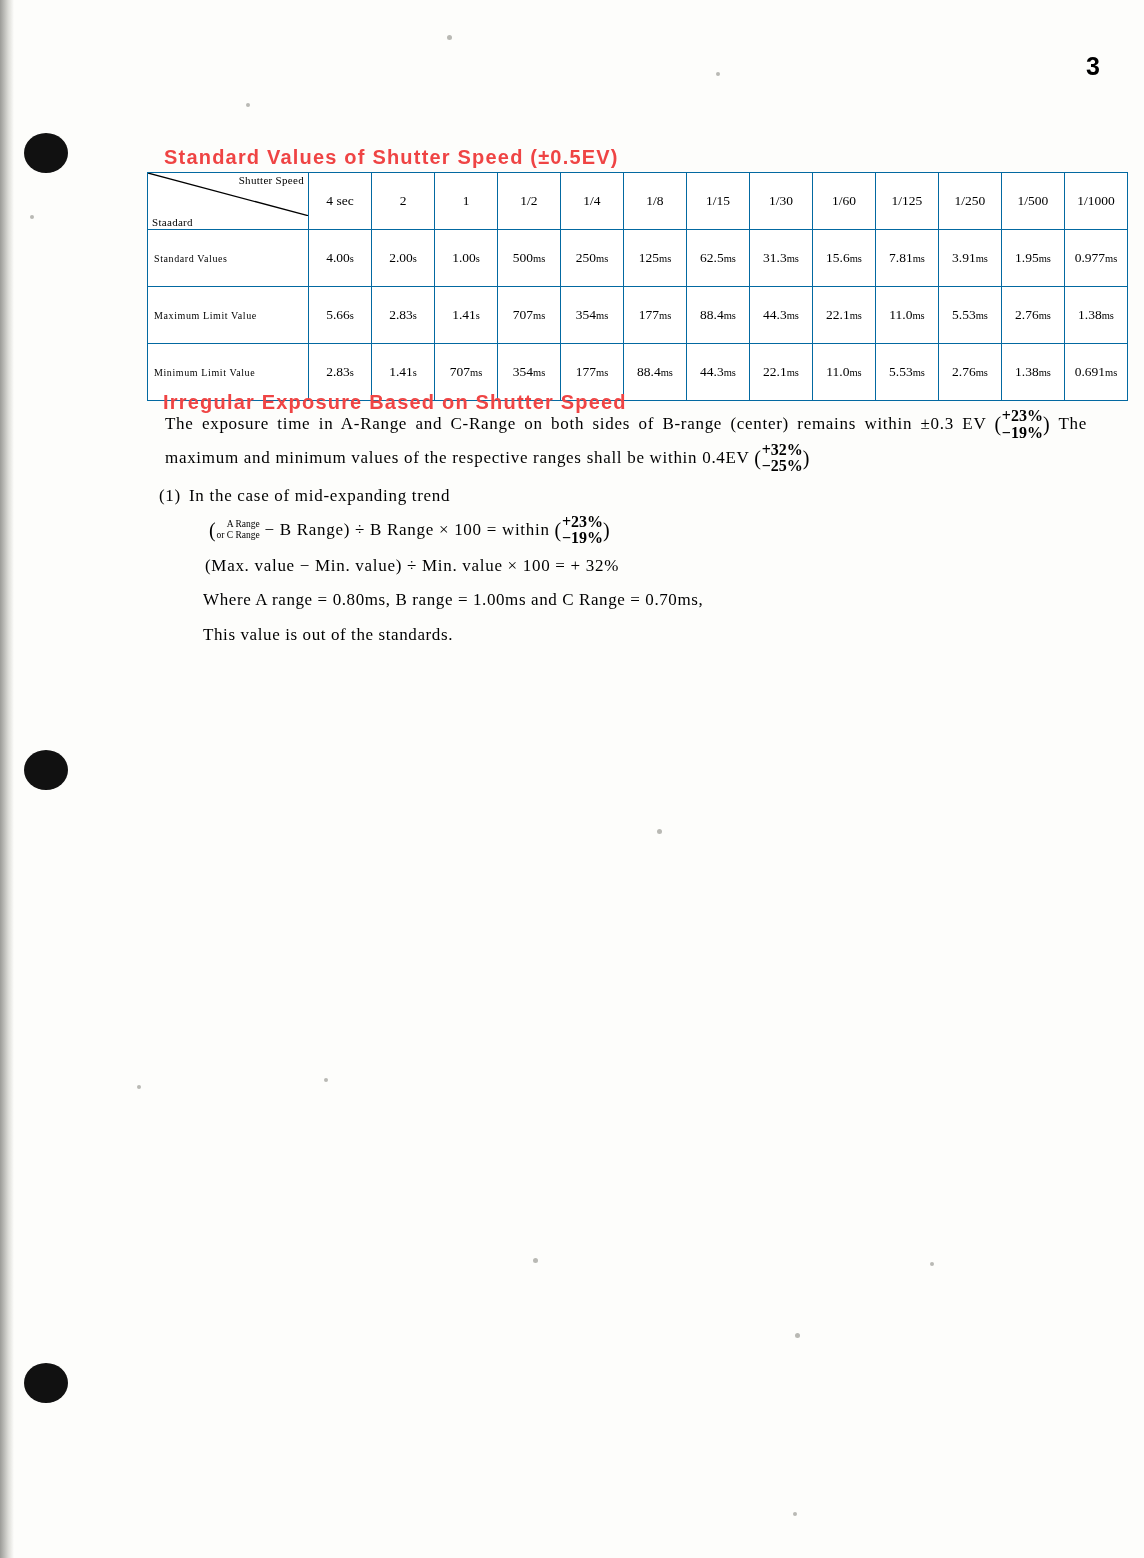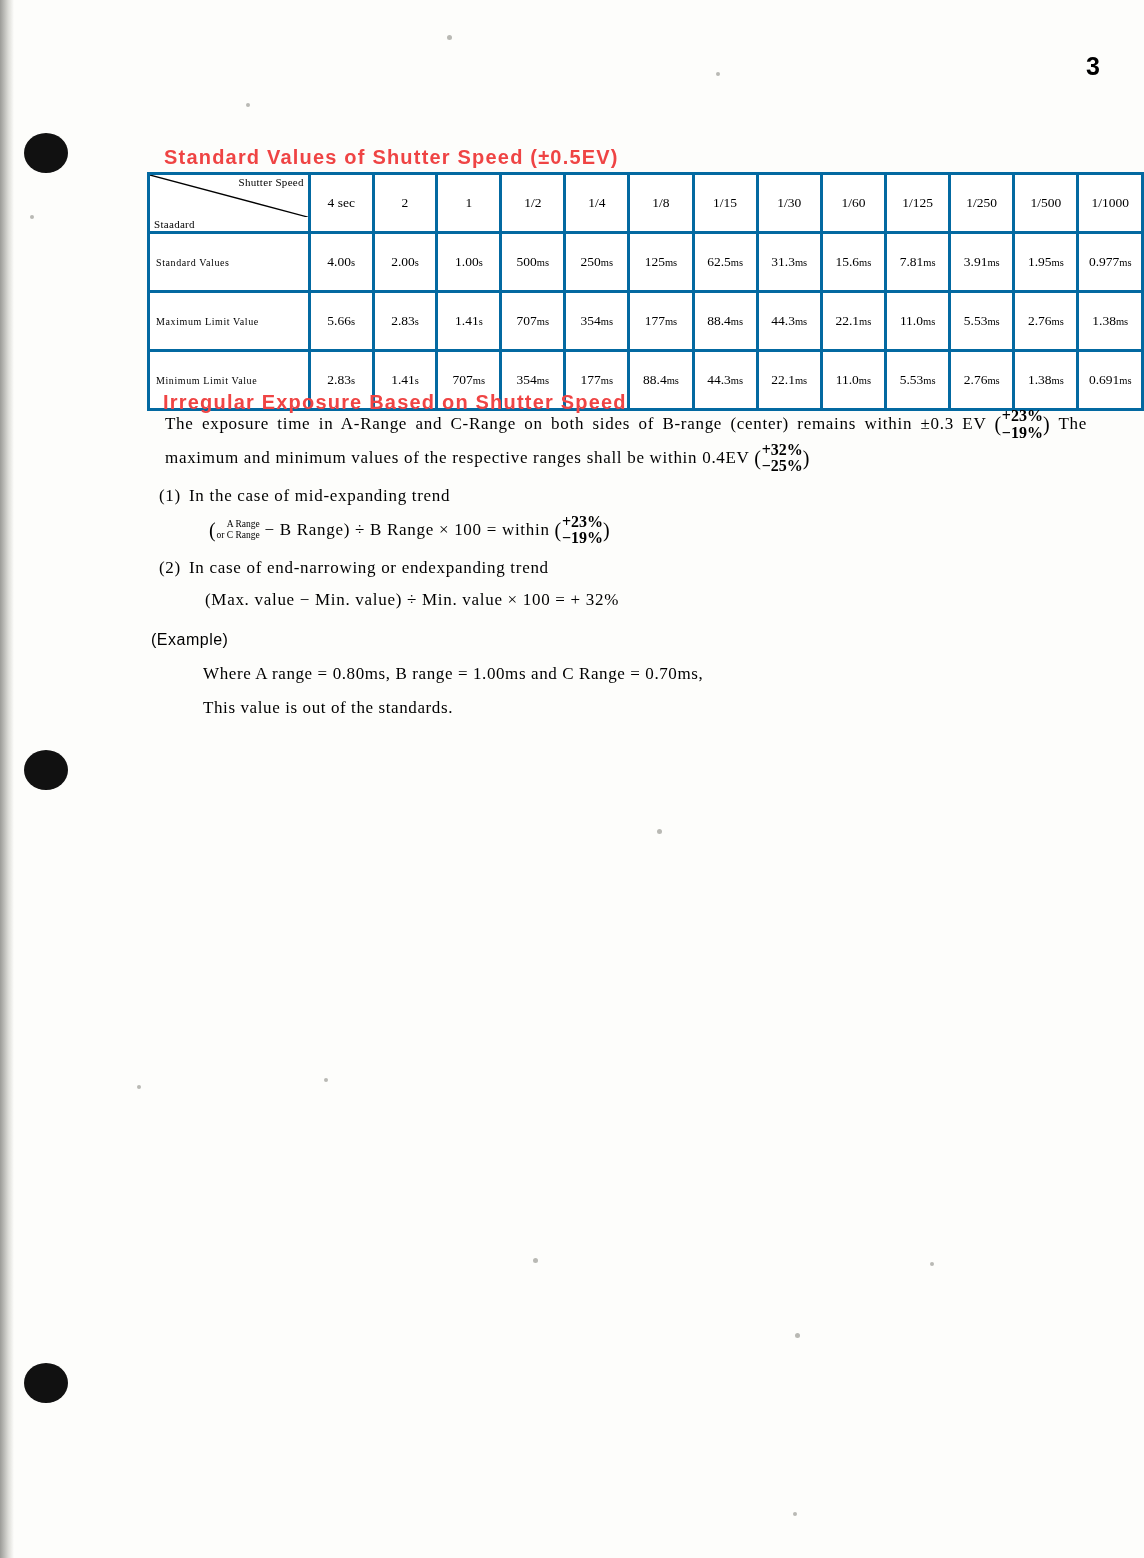--- a/index.html
+++ b/index.html
@@ -65,21 +65,21 @@
     position: absolute;
     left: 147px;
     top: 172px;
     border-collapse: collapse;
     font-family: "Liberation Serif", serif;
     font-size: 13px;
     color: #000;
     background: #fff;
   }
   table.speed-table td, table.speed-table th {
-    border: 3px solid #0369a1;
+    border: 1px solid #0369a1;
     text-align: center;
     vertical-align: middle;
     height: 40px;
     font-weight: normal;
     padding: 8px 4px;
     white-space: nowrap;
   }
   table.speed-table td.rowhead {
     text-align: left;
     padding-left: 6px;
@@ -285,23 +285,19 @@
     <div class="item">
       <span class="num">(1)</span><span>In the case of mid-expanding trend</span>
     </div>
 
     <div class="indent1">
       <span class="paren-big">(</span><span class="stack"><span>A Range</span><br><span>or C Range</span></span>
       <span>− B Range) ÷ B Range × 100 = within</span>
       <span class="paren-big">(</span><span class="frac"><span>+23%</span><br><span>−19%</span></span><span class="paren-big">)</span>
     </div>
 
-    <div class="item">
-      <span class="num">(2)</span><span>In case of end-narrowing or endexpanding trend</span>
-    </div>
 
     <div class="indent2">(Max. value − Min. value) ÷ Min. value × 100 = + 32%</div>
 
-    <div class="example-head">(Example)</div>
     <div class="example-line">Where A range = 0.80ms, B range = 1.00ms and C Range = 0.70ms,</div>
     <div class="example-line">This value is out of the standards.</div>
   </div>
 </div>
 
 </body></html>

